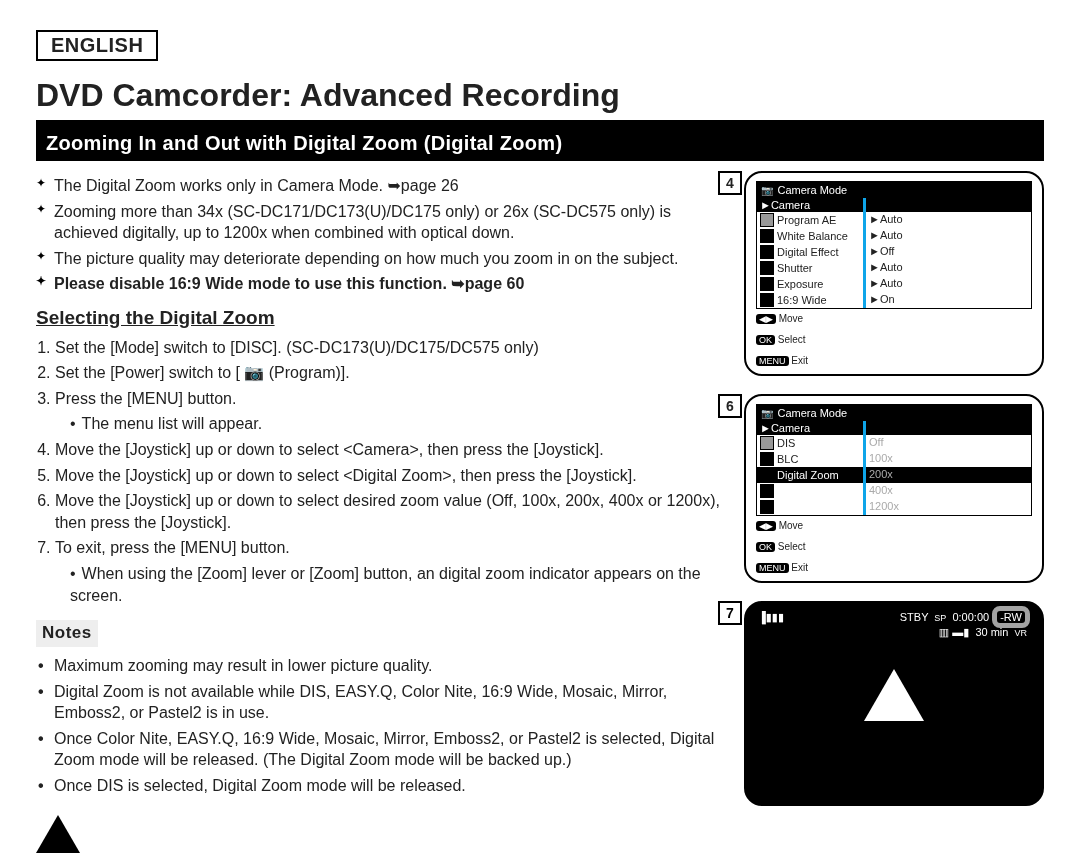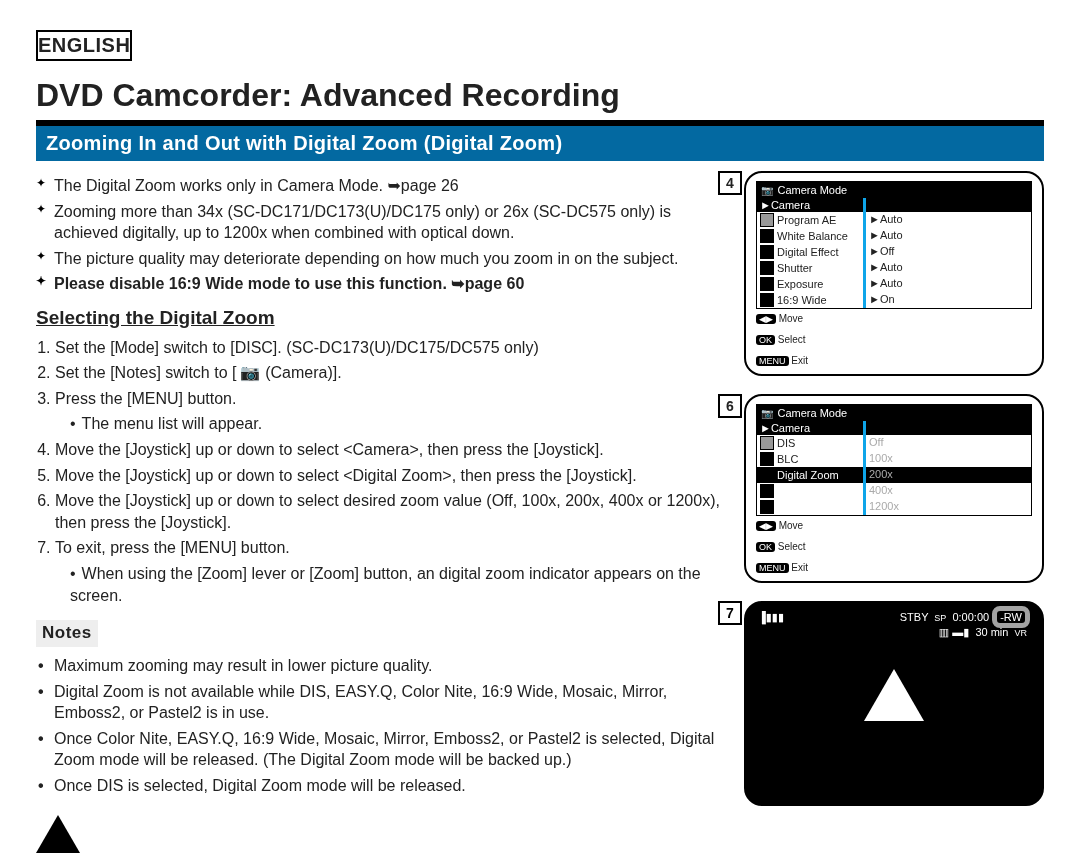--- a/index.html
+++ b/index.html
@@ -1,20 +1,20 @@
 <!DOCTYPE html>
 <html><head>
 <meta charset="utf-8">
 <style>
   html,body{margin:0;padding:0;background:#e5e5e5;font-family:Arial,Helvetica,sans-serif;color:#222;}
   .page{width:1080px;height:865px;box-sizing:border-box;background:#fff;position:relative;padding:30px 36px 20px 36px;}
-  .lang-box{display:inline-block;border:2px solid #000;padding:2px 0;font-weight:bold;font-size:20px;letter-spacing:0.5px;}
+  .lang-box{display:inline-block;border:2px solid #000;padding:2px 13px;font-weight:bold;font-size:20px;letter-spacing:0.5px;}
   .title{font-size:32px;font-weight:bold;margin:16px 0 6px 0;}
   .title-rule{height:6px;background:#000;width:100%;margin-bottom:0;}
-  .subtitle-bar{background:#0369a1;color:#fff;font-size:20px;font-weight:bold;padding:6px 10px;letter-spacing:0.3px;}
+  .subtitle-bar{background:#000000;color:#fff;font-size:20px;font-weight:bold;padding:6px 10px;letter-spacing:0.3px;}
   .columns{display:flex;gap:18px;margin-top:10px;}
   .col-left{flex:1;font-size:16px;line-height:1.35;}
   .col-right{width:300px;}
   .bullets{list-style:none;padding:0;margin:0 0 10px 0;}
   .bullets li{position:relative;padding-left:18px;margin:4px 0;}
   .bullets li::before{content:"✦";position:absolute;left:0;top:0;font-size:12px;color:#000;}
   .section-head{font-weight:bold;text-decoration:underline;font-size:19px;margin:10px 0 6px 0;}
   ol.steps{margin:0 0 6px 18px;padding:0;}
   ol.steps li{margin:4px 1px;}
   .sub{list-style:none;margin:2px 0 2px 14px;padding:0;}
@@ -64,21 +64,21 @@
         <li>The Digital Zoom works only in Camera Mode. ➥page 26</li>
         <li>Zooming more than 34x (SC-DC171/DC173(U)/DC175 only) or 26x (SC-DC575 only) is achieved digitally, up to 1200x when combined with optical down.</li>
         <li>The picture quality may deteriorate depending on how much you zoom in on the subject.</li>
         <li class="b">Please disable 16:9 Wide mode to use this function. ➥page 60</li>
       </ul>
 
       <div class="section-head">Selecting the Digital Zoom</div>
 
       <ol class="steps">
         <li><span>Set the [Mode] switch to [DISC]. (SC-DC173(U)/DC175/DC575 only)</span></li>
-        <li><span>Set the [Notes] switch to [ 📷 (Camera)].</span></li>
+        <li><span>Set the [Power] switch to [ 📷 (Program)].</span></li>
         <li><span>Press the [MENU] button.</span>
           <ul class="sub">
               <li>The menu list will appear.</li>
             </ul>
         </li>
         <li><span>Move the [Joystick] up or down to select &lt;Camera&gt;, then press the [Joystick].</span></li>
         <li><span>Move the [Joystick] up or down to select &lt;Digital Zoom&gt;, then press the [Joystick].</span></li>
         <li><span>Move the [Joystick] up or down to select desired zoom value (Off, 100x, 200x, 400x or 1200x), then press the [Joystick].</span></li>
         <li><span>To exit, press the [MENU] button.</span>
           <ul class="sub">

